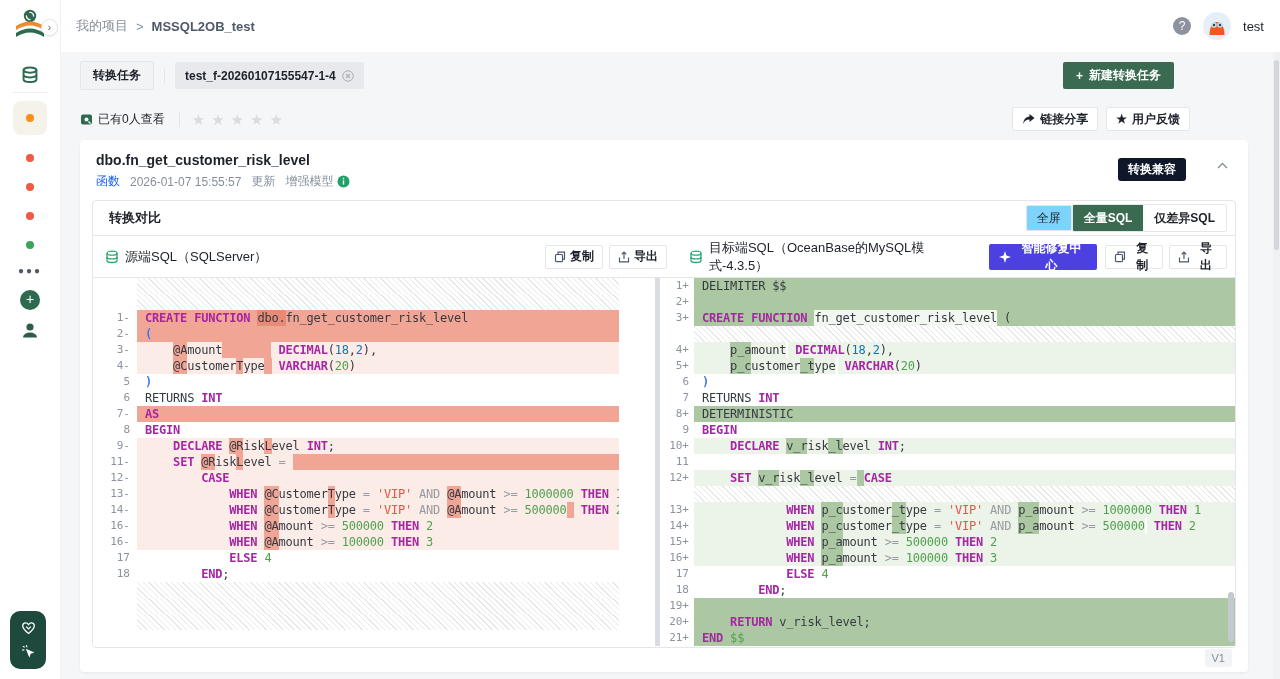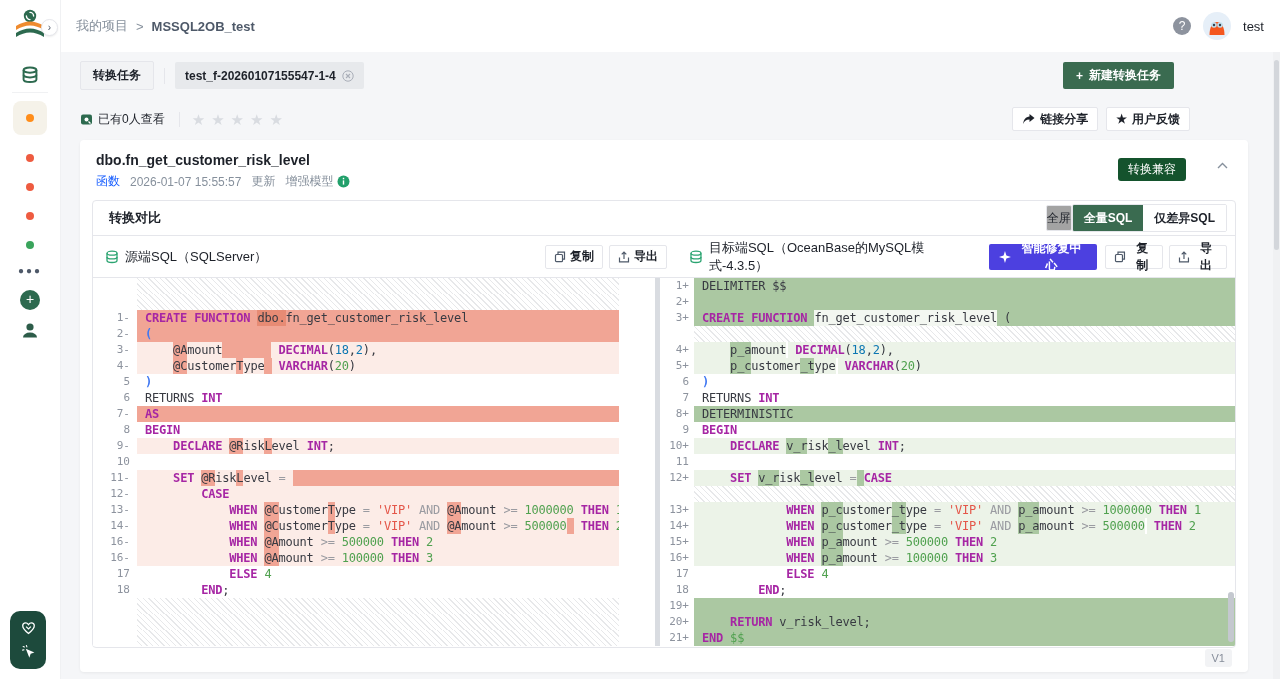--- a/index.html
+++ b/index.html
@@ -37,28 +37,28 @@
   .viewers{font-size:12px;color:#1d2129;display:flex;align-items:center;gap:5px;}
   .stars{color:#d9dce1;font-size:15px;letter-spacing:6px;margin-left:6px;border-left:1px solid #e5e6eb;padding-left:12px;line-height:1;}
   .meta-btn{height:24px;padding:0 9px;background:#fff;border:1px solid #e5e6eb;border-radius:2px;font-size:12px;font-weight:bold;color:#1d2129;display:flex;align-items:center;gap:5px;cursor:pointer;}
   .meta-btn:first-of-type{margin-left:auto;}
   
   .card{position:absolute;left:20px;top:88px;width:1168px;height:532px;background:#fff;border-radius:4px;box-shadow:0 1px 3px rgba(0,0,0,.06);}
   .card-head{padding:12px 16px 0;}
   .card-title{font-size:14px;font-weight:bold;color:#1d2129;}
   .card-meta{margin-top:5px;font-size:12px;color:#86909c;display:flex;align-items:center;gap:10px;}
   .fn-link{color:#165dff;cursor:pointer;}
-  .compat{position:absolute;right:62px;top:18px;background:#14532d;color:#fff;font-size:12px;font-weight:normal;padding:3px 10px;border-radius:3px;}
+  .compat{position:absolute;right:62px;top:18px;background:#0f172a;color:#fff;font-size:12px;font-weight:bold;padding:3px 10px;border-radius:3px;}
   .chev-up{position:absolute;right:20px;top:22px;cursor:pointer;}
   .version{position:absolute;right:16px;bottom:5px;height:18px;padding:0 7px;background:#f2f3f5;border-radius:3px;font-size:11px;color:#868d9a;line-height:18px;}
   
   .panel{position:absolute;left:12px;right:12px;top:60px;height:446px;border:1px solid #e5e6eb;border-radius:4px;overflow:hidden;background:#fff;}
   .ptoolbar{height:34px;border-bottom:1px solid #e5e6eb;display:flex;align-items:center;padding:0 8px 0 16px;}
   .ptitle{font-size:13px;font-weight:bold;color:#1d2129;}
-  .fullscr{margin-left:auto;height:26px;padding:0 0;background:#a3a3a3;border:1px solid #e5e6eb;border-radius:2px;font-size:12px;color:#1d2129;cursor:pointer;}
+  .fullscr{margin-left:auto;height:26px;padding:0 10px;background:#7dd3fc;border:1px solid #e5e6eb;border-radius:2px;font-size:12px;color:#1d2129;cursor:pointer;}
   .seg{display:inline-flex;border:1px solid #e5e6eb;border-radius:2px;overflow:hidden;}
   .seg-item{height:26px;padding:0 11px;font-size:12px;display:flex;align-items:center;cursor:pointer;background:#fff;color:#1d2129;font-weight:bold;}
   .seg-item.active{background:#3a6b50;color:#fff;}
   .sqlhead{height:41px;border-bottom:1px solid #e5e6eb;display:flex;align-items:center;}
   .sh-left{width:570px;flex:none;display:flex;align-items:center;gap:6px;padding-left:12px;}
   .sh-right{flex:1;display:flex;align-items:center;gap:6px;padding-left:14px;}
   .sh-title{font-size:13px;color:#1d2129;}
   .sbtn{height:24px;padding:0 8px;background:#fff;border:1px solid #e5e6eb;border-radius:2px;font-size:12px;font-weight:bold;color:#1d2129;display:flex;align-items:center;gap:4px;cursor:pointer;}
   .sh-left .sbtn:nth-of-type(1){margin-left:auto;}
   .sh-right .sbtn-repair{margin-left:auto;}
@@ -378,24 +378,20 @@
                 <span class="tk-id mk-dm">@R</span>
                 <span class="tk-id">isk</span>
                 <span class="tk-id mk-dm">L</span>
                 <span class="tk-id">evel</span>
                 <span class="tk-pl"> </span>
                 <span class="tk-kw">INT</span>
                 <span class="tk-pl">;</span>
               </span>
             </div>
             <div class="crow">
-              <span class="gut">10</span>
-              <span class="cl bg-w"></span>
-            </div>
-            <div class="crow">
               <span class="gut">11-</span>
               <span class="cl bg-dl">
                 <span class="tk-pl">    </span>
                 <span class="tk-kw">SET</span>
                 <span class="tk-pl"> </span>
                 <span class="tk-id mk-dm">@R</span>
                 <span class="tk-id">isk</span>
                 <span class="tk-id mk-dm">L</span>
                 <span class="tk-id">evel</span>
                 <span class="tk-pl"> </span>

